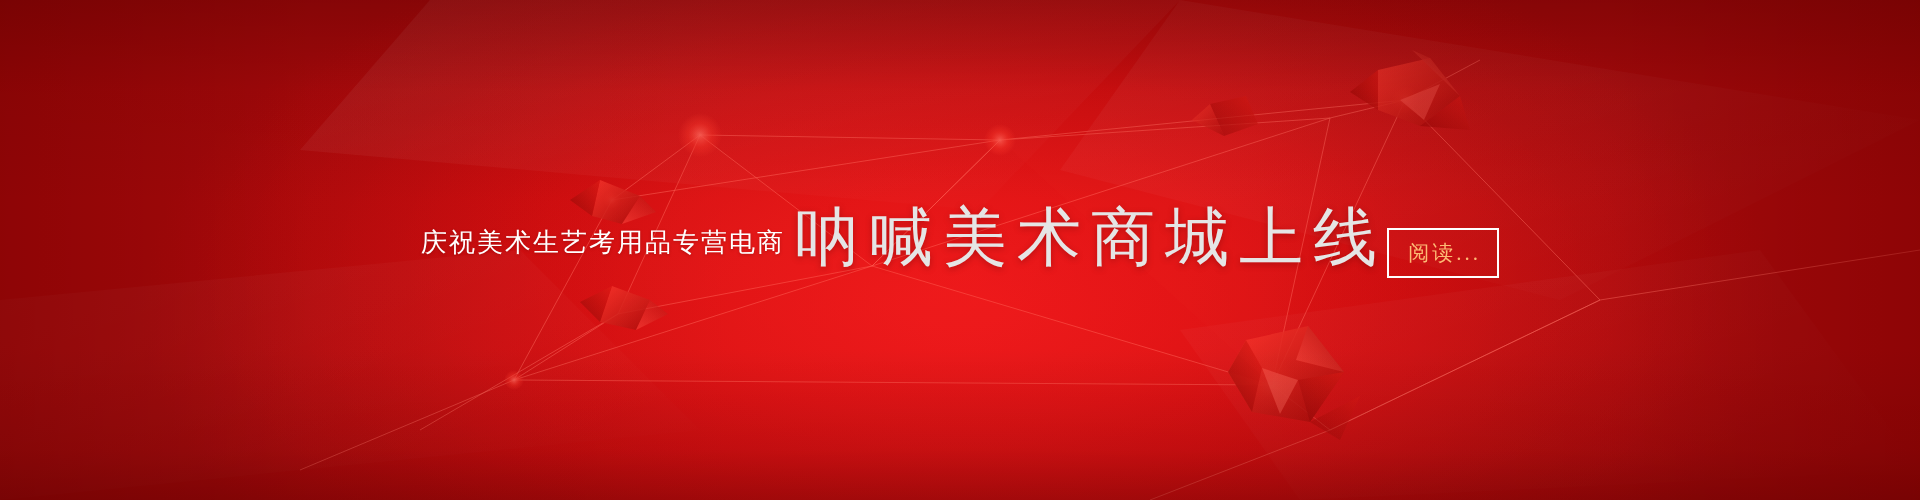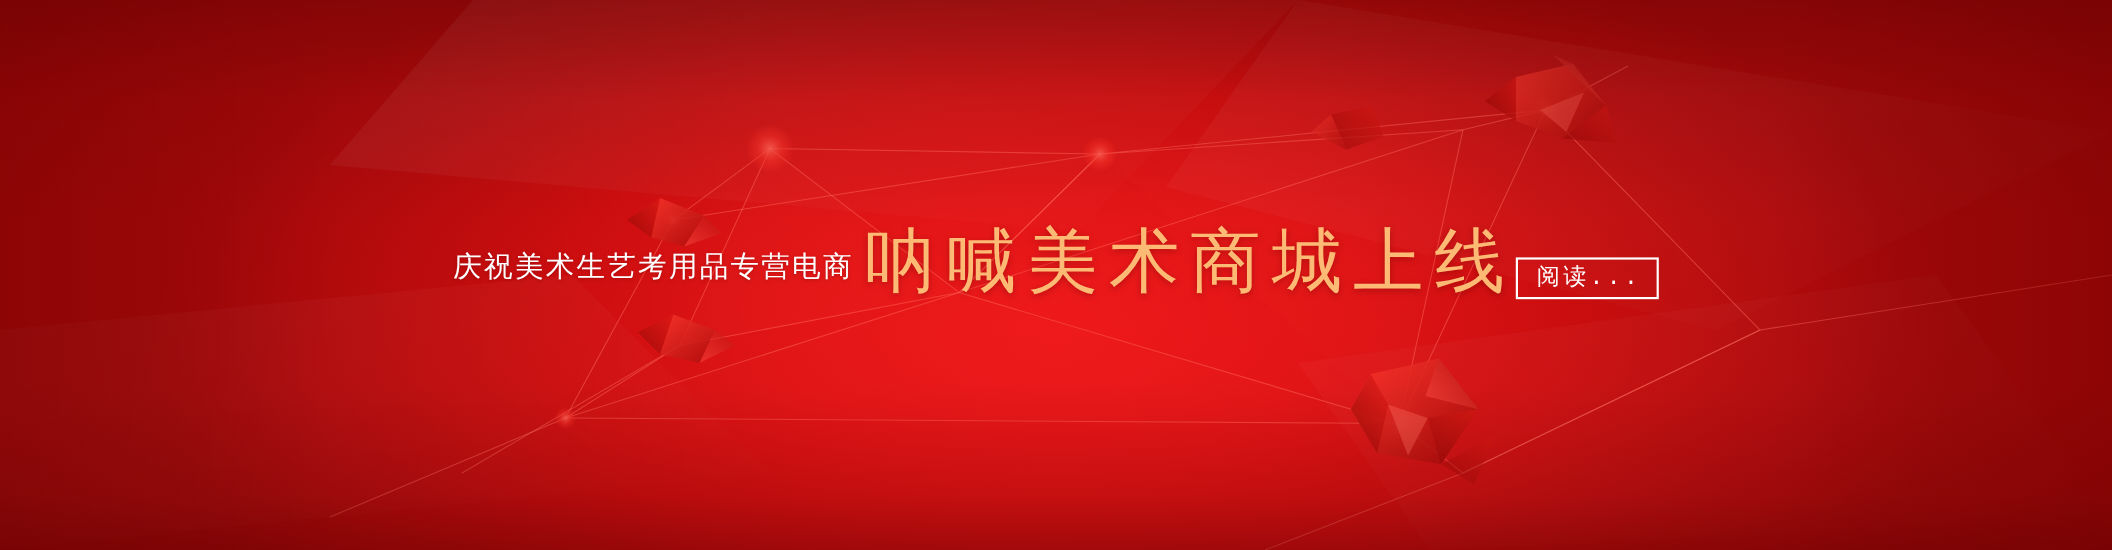--- a/index.html
+++ b/index.html
@@ -76,45 +76,45 @@
     font-family: "Liberation Sans", "DejaVu Sans", sans-serif;
     font-size: 26px;
     letter-spacing: 2px;
     line-height: 1;
     margin: 0 0 16px 0;
     font-weight: 400;
     text-shadow: 0 1px 3px rgba(100,0,0,0.35);
   }
 
   .headline {
-    color: #fdba74;
+    color: #e5e5e5;
     font-family: "Liberation Serif", "DejaVu Serif", serif;
     font-size: 64px;
     letter-spacing: 10px;
     line-height: 1.05;
     margin: 0 0 24px 0;
     font-weight: 400;
     text-indent: 10px;
     text-shadow: 0 2px 6px rgba(90,0,0,0.35);
     text-align: center;
   }
 
   .cta {
     display: inline-flex;
     align-items: center;
     justify-content: center;
     box-sizing: border-box;
     min-width: 112px;
-    height: 38px;
+    height: 50px;
     padding: 0 14px;
     margin-top: 6px;
     border: 2px solid #ffffff;
     background: transparent;
-    color: #ffffff;
-    font-family: Liberation Mono, monospace;
+    color: #fdba74;
+    font-family: Liberation Serif, serif;
     font-size: 21px;
     letter-spacing: 3px;
     text-indent: 3px;
     cursor: pointer;
     text-decoration: none;
     line-height: 1;
   }
 </style>
 </head>
 <body>

